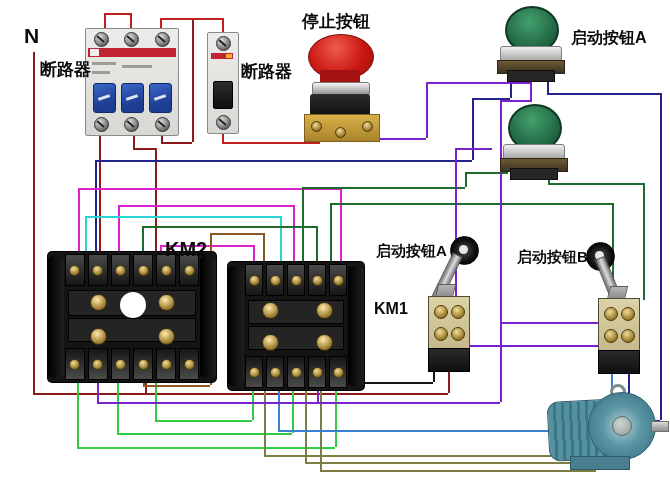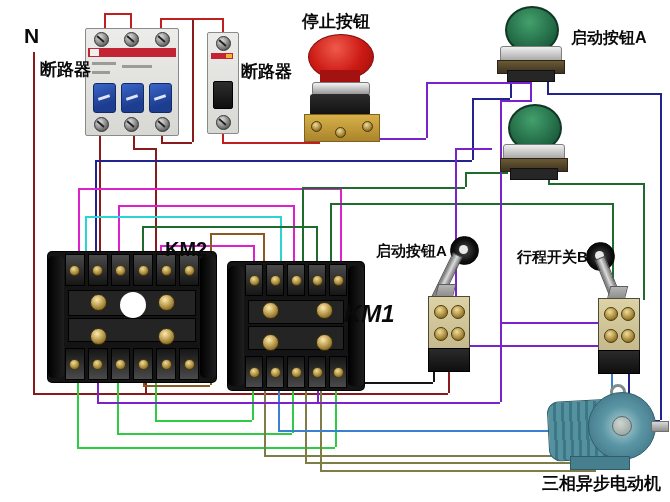--- a/index.html
+++ b/index.html
@@ -363,18 +363,17 @@
     <div class="mshaft"></div>
     <div class="mfoot"></div>
   </div>
 
   <div class="lbl" style="left:24px;top:24px;font-size:21px;">N</div>
   <div class="lbl" style="left:40px;top:58px;font-size:17px;">断路器</div>
   <div class="lbl" style="left:241px;top:60px;font-size:17px;">断路器</div>
   <div class="lbl" style="left:302px;top:10px;font-size:17px;">停止按钮</div>
   <div class="lbl" style="left:571px;top:28px;font-size:16px;">启动按钮A</div>
   <div class="lbl" style="left:165px;top:238px;font-size:20px;">KM2</div>
-  <div class="lbl" style="left:344px;top:300px;font-size:24px;font-style:italic;">KM1</div>
+  <div class="lbl" style="left:374px;top:300px;font-size:16px;">KM1</div>
   <div class="lbl" style="left:376px;top:242px;font-size:15px;">启动按钮A</div>
-  <div class="lbl" style="left:517px;top:248px;font-size:15px;">行程开关B</div>
-  <div class="lbl" style="left:542px;top:472px;font-size:17px;">三相异步电动机</div>
+  <div class="lbl" style="left:517px;top:248px;font-size:15px;">启动按钮B</div>
 
 </div>
 
 </body></html>

